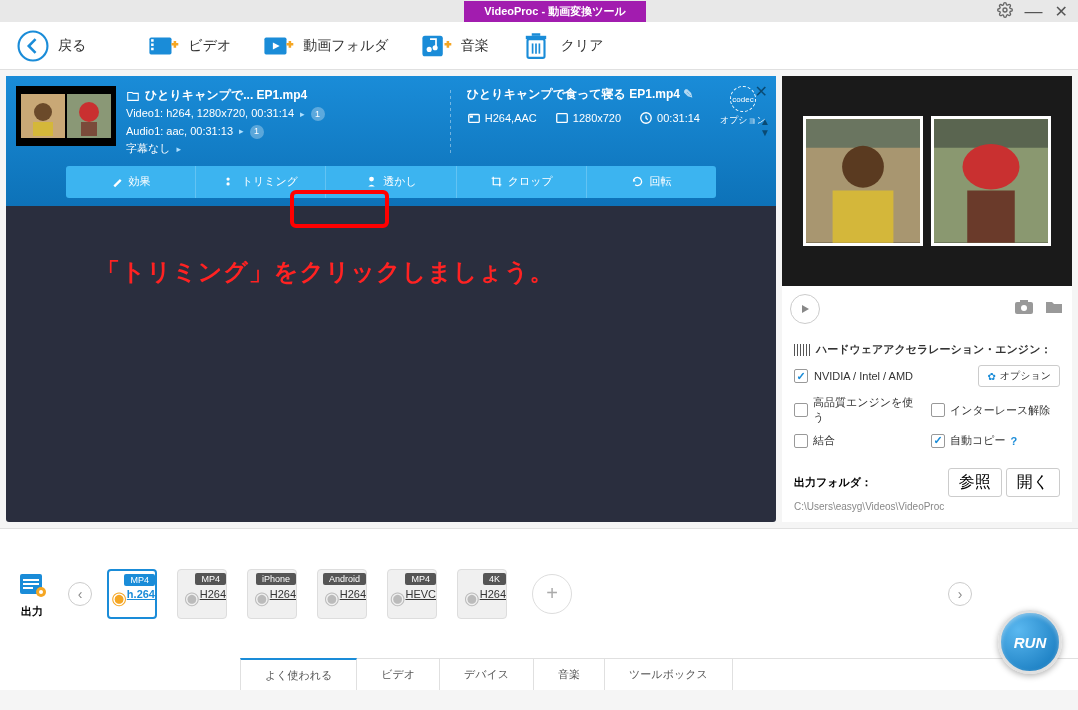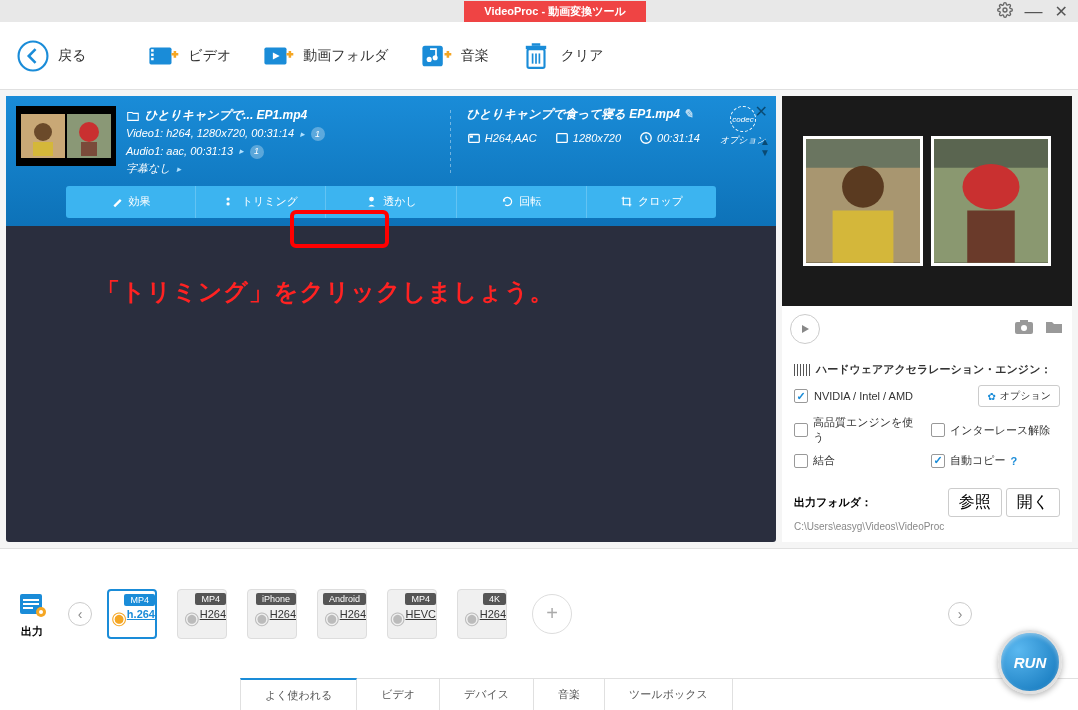--- a/index.html
+++ b/index.html
@@ -1,33 +1,33 @@
 <!DOCTYPE html>
 <html><head>
 <meta charset="utf-8">
 <style>
 * { box-sizing: border-box; margin: 0; padding: 0; font-family: "Meiryo", "Hiragino Sans", sans-serif; }
 body { width: 1078px; height: 710px; background: #f5f5f5; overflow: hidden; position: relative; }
 
 .titlebar { height: 22px; background: #e8e8e8; position: relative; display: flex; justify-content: center; align-items: center; }
-.titlebar-title { background: #ef4444; color: #fff; font-size: 11px; padding: 3px 20px; font-weight: bold; margin-left: 32px; }
+.titlebar-title { background: #a21caf; color: #fff; font-size: 11px; padding: 3px 20px; font-weight: bold; margin-left: 32px; }
 .titlebar-right { position: absolute; right: 0; top: 0; height: 22px; display: flex; align-items: center; gap: 12px; padding-right: 10px; }
 .titlebar-right .icon-btn { cursor: pointer; color: #555; font-size: 14px; }
 
-.toolbar { height: 68px; background: #fff; display: flex; align-items: center; padding: 0 16px; gap: 30px; border-bottom: 1px solid #e0e0e0; }
+.toolbar { height: 48px; background: #fff; display: flex; align-items: center; padding: 0 16px; gap: 30px; border-bottom: 1px solid #e0e0e0; }
 .toolbar-item { display: flex; align-items: center; gap: 8px; cursor: pointer; font-size: 14px; color: #333; }
 .toolbar-icon { width: 34px; height: 34px; display: flex; align-items: center; justify-content: center; }
 .toolbar-icon svg { width: 34px; height: 34px; }
 
 .main { display: flex; height: 458px; }
 .left-panel { flex: 1; background: #2a2e3e; position: relative; margin: 6px; border-radius: 3px; }
 .right-panel { width: 290px; background: #fff; margin: 6px 6px 6px 0; display: flex; flex-direction: column; }
 
 .video-item { background: linear-gradient(#1a8cd8, #0d72b8); margin: 0; padding: 10px 10px 0 10px; position: relative; }
-.video-item-row { display: flex; align-items: flex-start; gap: 10px; font-style: italic; }
+.video-item-row { display: flex; align-items: flex-start; gap: 10px; }
 .video-thumb { width: 100px; height: 60px; background: #000; flex-shrink: 0; display: flex; align-items: center; justify-content: center; gap: 2px; }
 .video-thumb-img { width: 44px; height: 44px; }
 .video-info { flex: 1; color: #fff; font-size: 11px; line-height: 1.6; }
 .video-title { font-weight: bold; font-size: 12px; display: flex; align-items: center; gap: 5px; }
 .video-title .folder-ic { width: 14px; height: 14px; }
 .video-meta-row { display: flex; align-items: center; gap: 6px; }
 .video-meta-arrow { color: #afe0ff; font-size: 9px; }
 .video-meta-badge { background: rgba(255,255,255,0.3); border-radius: 8px; width: 14px; height: 14px; display: inline-flex; align-items: center; justify-content: center; font-size: 9px; }
 .video-divider { width: 1px; background: repeating-linear-gradient(to bottom, rgba(255,255,255,0.4) 0 3px, transparent 3px 6px); align-self: stretch; margin: 4px 6px; }
 .video-output { color: #fff; font-size: 11px; }
@@ -264,30 +264,30 @@
           </div>
         <div class="edit-tab">
             <svg viewBox="0 0 16 16">
               <circle cx="8" cy="5" r="3"></circle>
               <path d="M4 14 Q8 10 12 14"></path>
             </svg>
             <span>透かし</span>
           </div>
         <div class="edit-tab">
             <svg viewBox="0 0 16 16">
+              <path d="M4 2 L4 12 L14 12 M2 4 L12 4 L12 14" fill="none" stroke="#fff" stroke-width="1.5"></path>
+            </svg>
+            <span>クロップ</span>
+          </div>
+        <div class="edit-tab">
+            <svg viewBox="0 0 16 16">
               <path d="M3 8 A5 5 0 1 1 5 12" fill="none" stroke="#fff" stroke-width="1.5"></path>
               <path d="M3 5 L3 8 L6 8"></path>
             </svg>
             <span>回転</span>
-          </div>
-        <div class="edit-tab">
-            <svg viewBox="0 0 16 16">
-              <path d="M4 2 L4 12 L14 12 M2 4 L12 4 L12 14" fill="none" stroke="#fff" stroke-width="1.5"></path>
-            </svg>
-            <span>クロップ</span>
           </div>
       </div>
       <div style="height:8px;"></div>
     </div>
     <div class="highlight-box"></div>
     <div class="annotation">「トリミング」をクリックしましょう。</div>
   </div>
 
   <div class="right-panel">
     <div class="preview-area">

